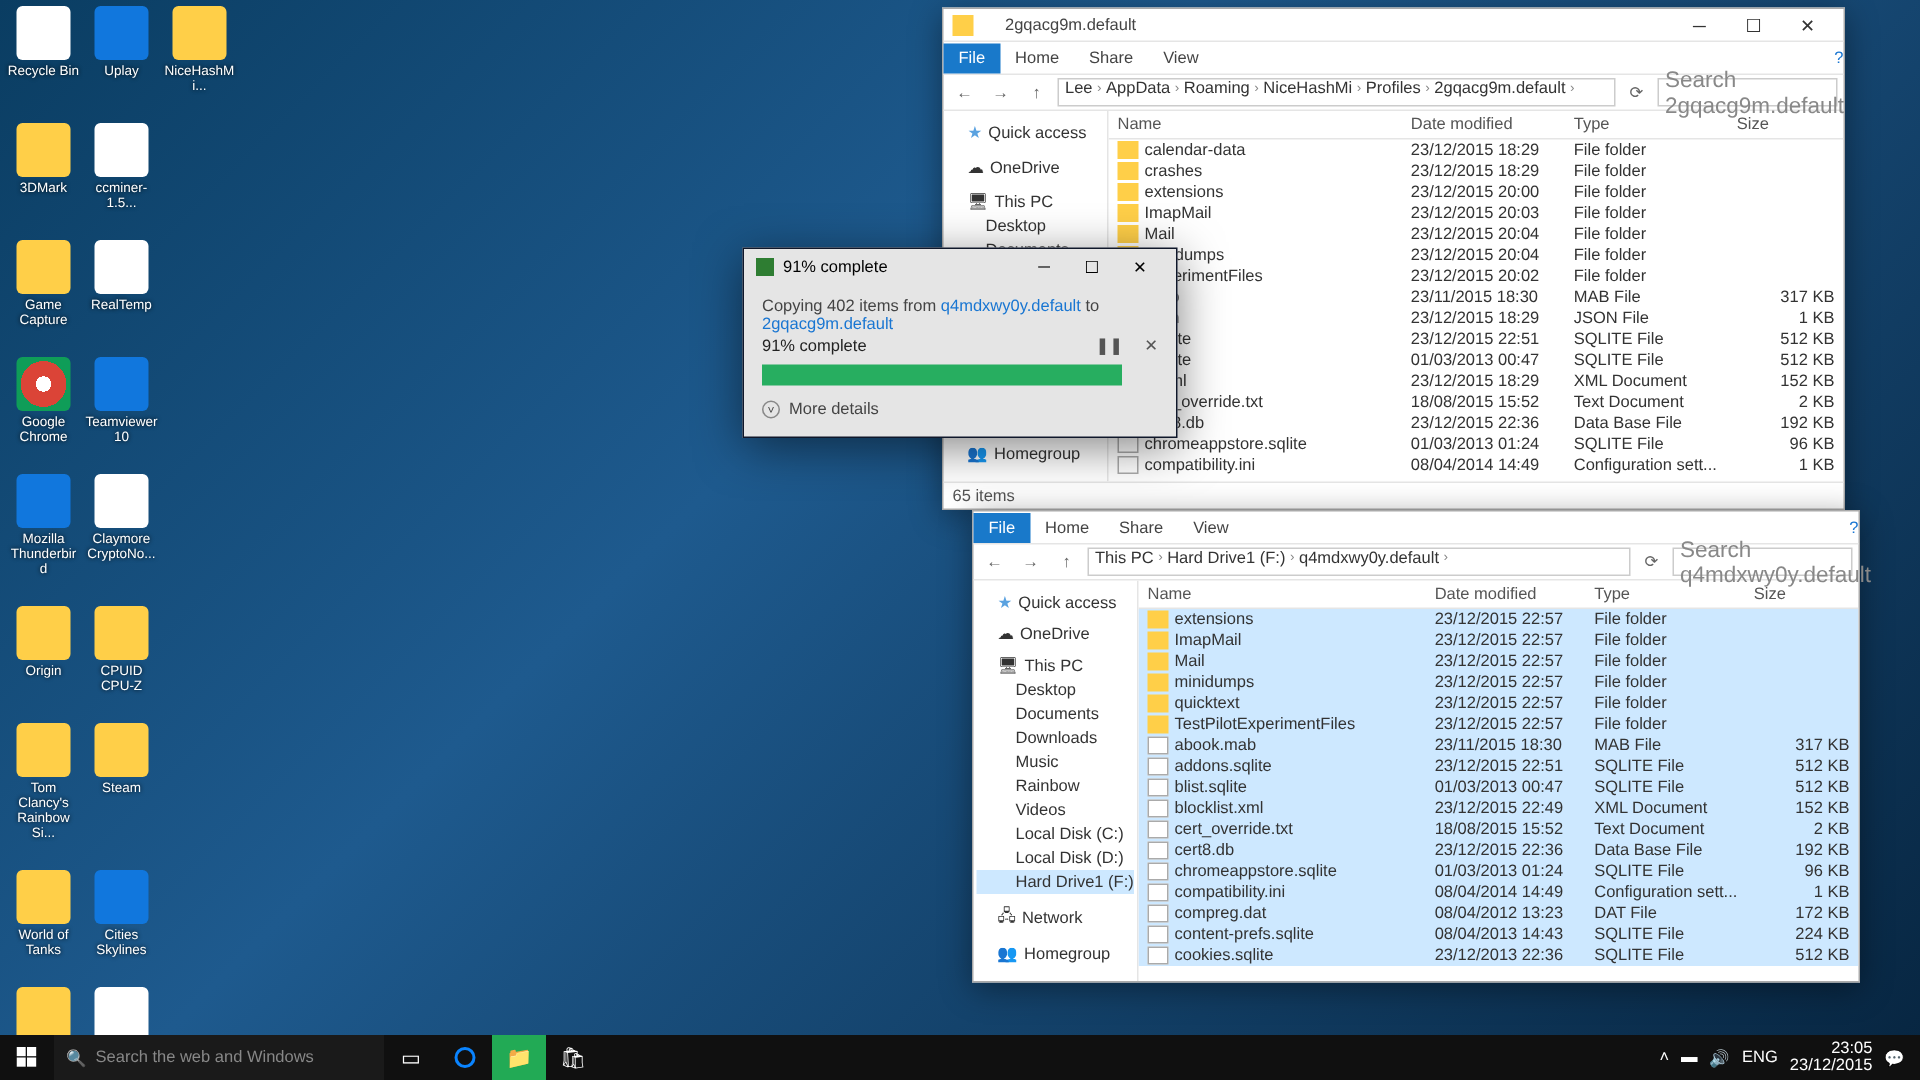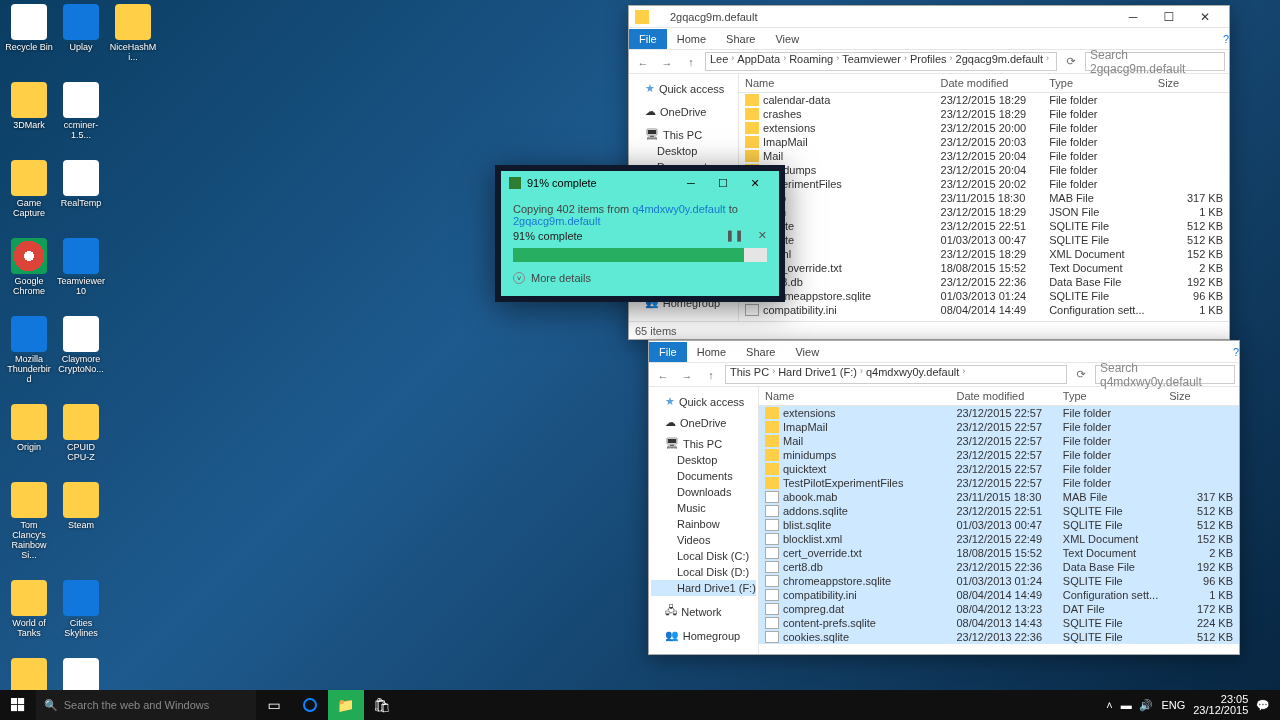--- a/index.html
+++ b/index.html
@@ -35,38 +35,38 @@
 .titlebar .wbtn{width:36px; height:22px; display:flex; align-items:center; justify-content:center; font-size:12px; color:#333;}
 .ribbon { height:22px; display:flex; align-items:center; border-bottom:1px solid #e5e5e5;}
 .ribbon .tab{padding:4px 10px; font-size:11px; color:#444;}
 .ribbon .tab.active{background:#1979ca; color:#fff;}
 .addrbar{ height:24px; display:flex; align-items:center; border-bottom:1px solid #e5e5e5; padding:0 4px; gap:4px;}
 .addrbar .navbtn{width:20px; text-align:center; color:#666;}
 .addrbar .crumbs{flex:1; display:flex; align-items:flex-start; border:1px solid #ccc; height:19px; padding:0 4px; font-size:11px; gap:3px; overflow:hidden;}
 .addrbar .crumb{color:#333;}
 .addrbar .sep{color:#888; font-size:9px;}
 .addrbar .refresh{width:20px; text-align:center; color:#666;}
-.addrbar .searchbox{width:140px; border:1px solid #ccc; height:19px; padding:0 4px; color:#888; font-size:12px; display:flex; align-items:center;}
+.addrbar .searchbox{width:120px; border:1px solid #ccc; height:19px; padding:0 4px; color:#888; font-size:15px; display:flex; align-items:center;}
 .body{flex:1; display:flex; overflow:hidden;}
 .nav{width:110px; border-right:1px solid #e5e5e5; padding:6px 2px; overflow:hidden;}
 .nav .item{padding:2px 4px 2px 14px; font-size:11px; color:#333; white-space:nowrap; display:flex; align-items:center; gap:4px;}
 .nav .item.l2{padding-left:26px;}
 .nav .item.sel{background:#cde8ff;}
 .nav .star{color:#5aa2e0;}
 .files{flex:1; overflow:auto; position:relative;}
 .cols{display:grid; grid-template-columns: 1.8fr 1fr 1fr 0.6fr; border-bottom:1px solid #e5e5e5; padding:3px 6px; font-size:10px; color:#555;}
 .row{display:grid; grid-template-columns: 1.8fr 1fr 1fr 0.6fr; padding:1px 6px; font-size:11px; color:#333; align-items:center;}
 .row.sel{background:#cde8ff;}
 .row .fn{display:flex; align-items:center; gap:4px;}
 .fic{width:14px; height:12px; background:#ffcf48; display:inline-block; position:relative;}
 .fic.doc{background:#fff; border:1px solid #aaa;}
 .sbar{height:18px; border-top:1px solid #e5e5e5; font-size:10px; color:#555; display:flex; align-items:center; padding:0 6px; gap:12px;}
 
 
-.dialog{ position:absolute; background:#5eead4; border:6px solid #0f172a; box-shadow:0 6px 30px rgba(0,0,0,0.5); }
+.dialog{ position:absolute; background:#e5e5e5; border:1px solid #0f172a; box-shadow:0 6px 30px rgba(0,0,0,0.5); }
 .dialog .dtitle{height:24px; display:flex; align-items:center; padding:0 8px; font-size:11px;}
 .dialog .dtitle .dicon{width:12px;height:12px; background:#2e7d32; margin-right:6px;}
 .dialog .dtitle .spacer{flex:1;}
 .dialog .dtitle .wbtn{width:32px; text-align:center;}
 .dialog .dbody{padding:8px 12px;}
 .dialog .line{font-size:11px; color:#444;}
 .dialog .line .link{color:#1976d2;}
 .dialog .pct{font-size:14px; color:#222; margin-top:2px; display:flex; align-items:center;}
 .dialog .pct .ctrls{margin-left:auto; font-size:11px; color:#555; display:flex; gap:14px;}
 .dialog .pbar{height:14px; background:#e5e5e5; margin:6px 0 10px; position:relative;}
@@ -190,21 +190,21 @@
     <span class="navbtn">←</span>
     <span class="navbtn">→</span>
     <span class="navbtn">↑</span>
     <span class="crumbs" id="crumbs1">
         <span class="crumb">Lee</span>
         <span class="sep">›</span>
         <span class="crumb">AppData</span>
         <span class="sep">›</span>
         <span class="crumb">Roaming</span>
         <span class="sep">›</span>
-        <span class="crumb">Teamviewer</span>
+        <span class="crumb">NiceHashMi</span>
         <span class="sep">›</span>
         <span class="crumb">Profiles</span>
         <span class="sep">›</span>
         <span class="crumb">2gqacg9m.default</span>
         <span class="sep">›</span>
       </span>
     <span class="refresh">⟳</span>
     <span class="searchbox">Search 2gqacg9m.default</span>
   </div>
   <div class="body">

